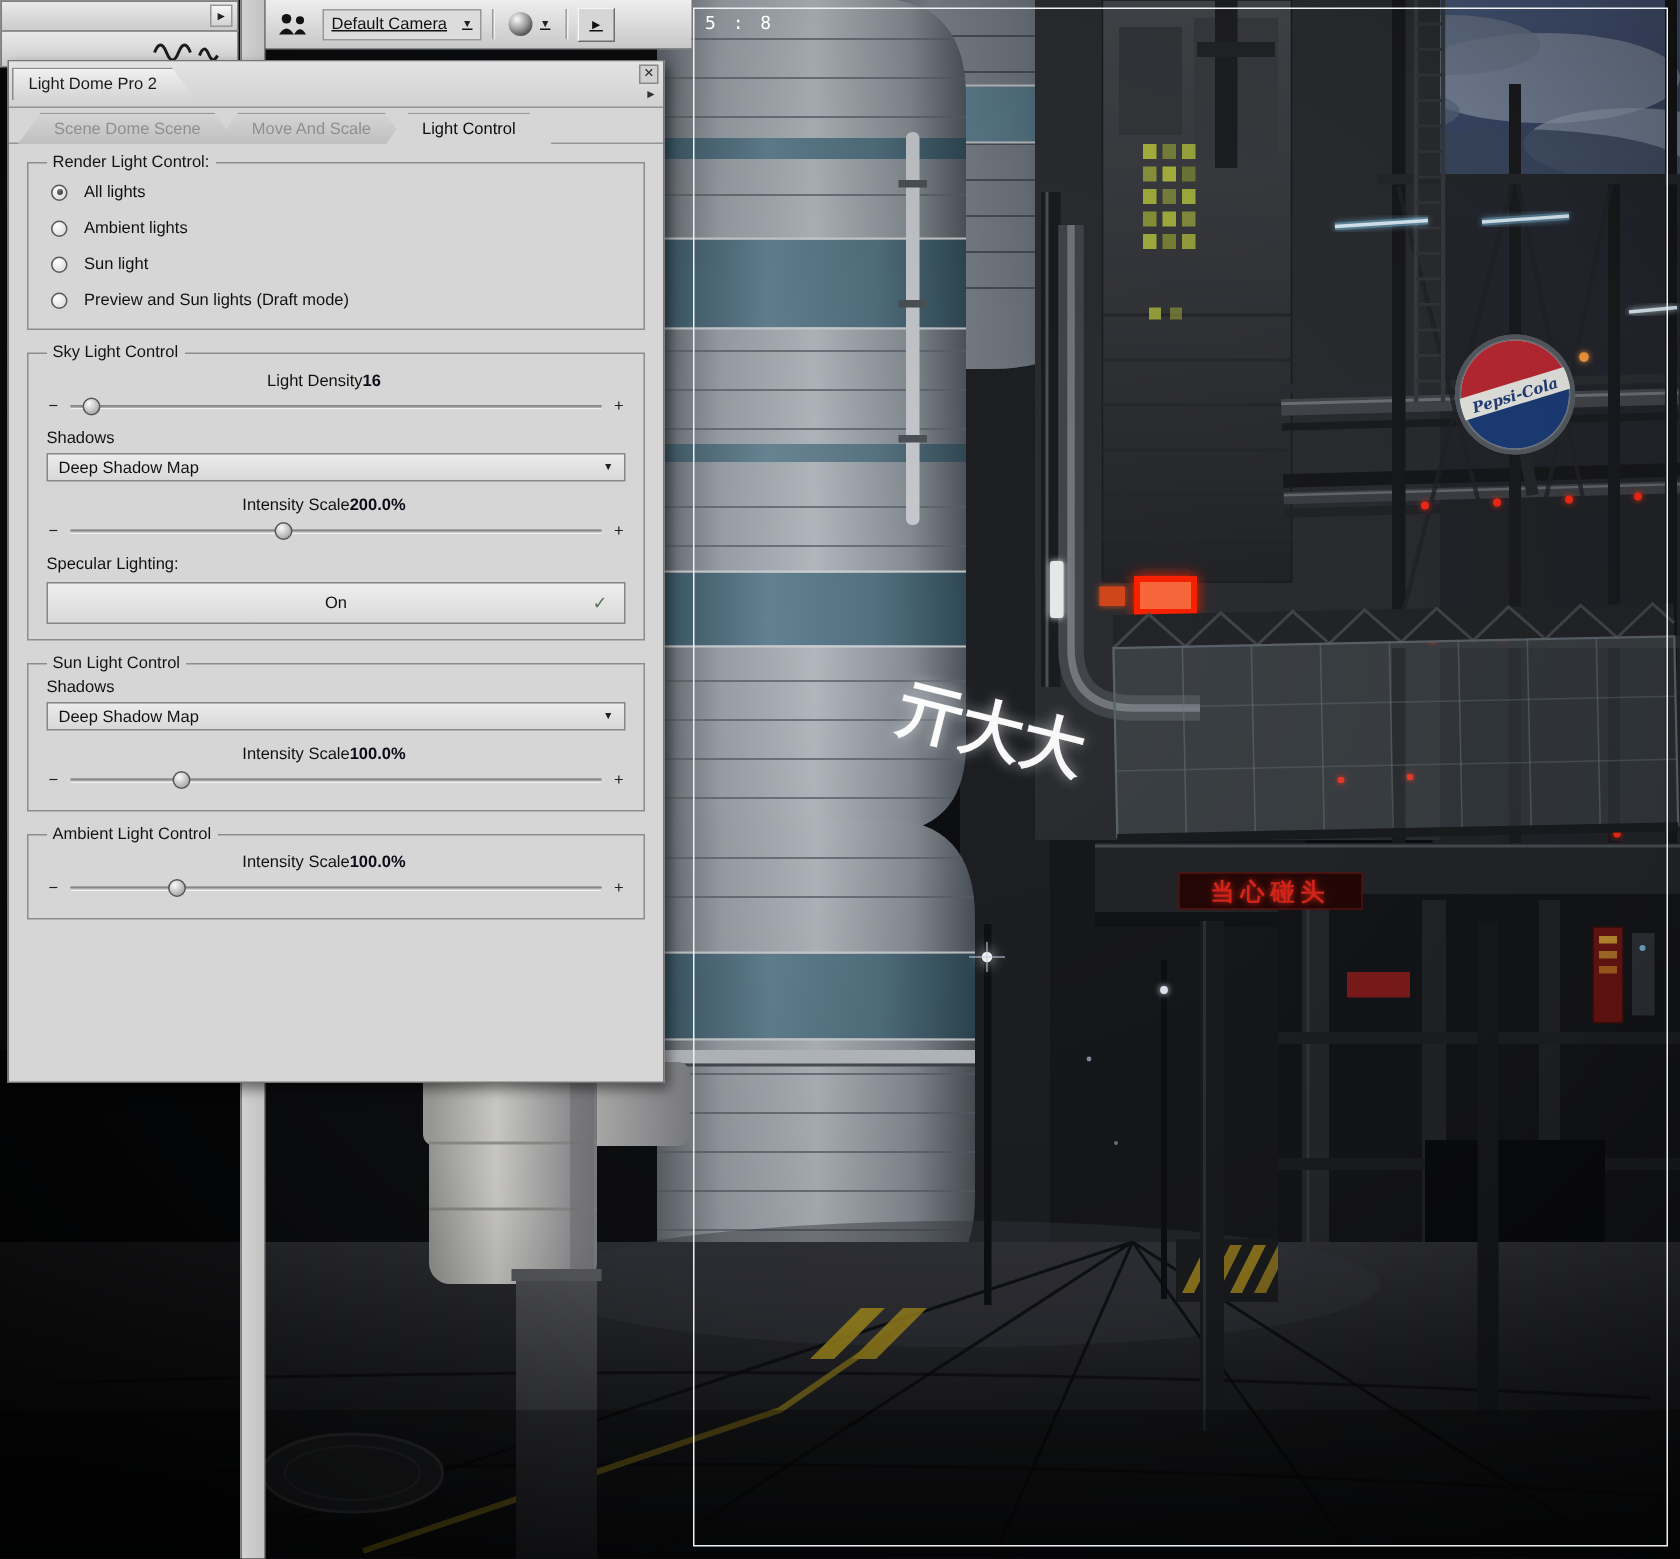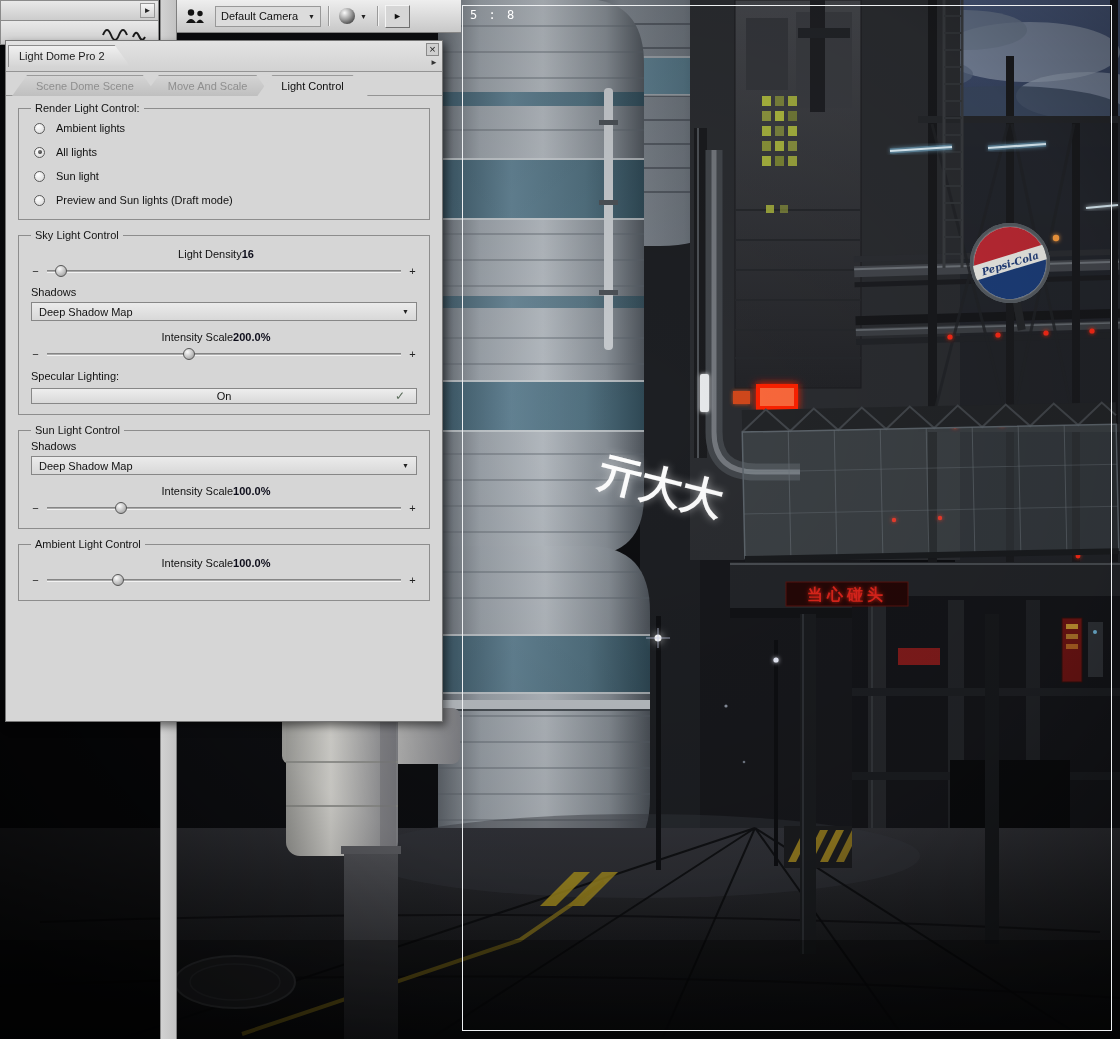--- a/index.html
+++ b/index.html
@@ -22,21 +22,21 @@
     display:flex; align-items:center; padding:0 3px; }
   .mini-1 { top:0; height:21px; }
   .mini-2 { top:20px; height:25px; }
   .mini-arrow { margin-left:auto; width:15px; height:15px; border:1px solid #979797;
     background:linear-gradient(#f6f6f6,#d2d2d2); font-size:8px; color:#222;
     display:flex; align-items:center; justify-content:center; }
   .squiggle { margin-left:auto; margin-right:8px; display:flex; align-items:center; }
 
   .main-toolbar { position:absolute; left:177px; top:0; width:284px; height:33px; z-index:2;
     background:linear-gradient(#eeeeee,#c8c8c8); border-bottom:1px solid #858585;
-    display:flex; align-items:center; gap:7px; padding:0 6px; }
+    display:flex; align-items:center; gap:7px; padding:0 6px;text-decoration:underline; }
   .tool-btn { display:flex; align-items:center; justify-content:center; padding:2px; }
   .combo { height:21px; width:106px; background:#dcdcdc; border:1px solid #989898;
     display:flex; align-items:center; padding:0 5px; }
   .combo .combo-label { flex:1; color:#111; }
   .dd-caret { font-size:7px; color:#222; }
   .sep { width:1px; height:20px; background:#9a9a9a; box-shadow:1px 0 0 #f2f2f2; }
   .sphere-btn { display:flex; align-items:center; gap:5px; padding:2px 3px; }
   .sphere { width:16px; height:16px; border-radius:50%;
     background:radial-gradient(circle at 35% 30%, #fbfbfb, #9c9c9c 45%, #3a3a3a 85%); }
   .play-btn { width:25px; height:23px; border:1px solid; border-color:#f4f4f4 #6f6f6f #6f6f6f #f4f4f4;
@@ -84,21 +84,21 @@
   .track { flex:1; height:3px; background:#ababab; border-top:1px solid #858585;
     border-bottom:1px solid #f2f2f2; position:relative; }
   .thumb { position:absolute; top:50%; transform:translate(-50%,-50%); width:12px; height:12px;
     border-radius:50%; border:1px solid #565656;
     background:radial-gradient(circle at 35% 30%, #fafafa, #bcbcbc 60%, #8d8d8d); }
 
   .dd-field { height:19px; border:1px solid #878787; background:linear-gradient(#ebebeb,#d8d8d8);
     display:flex; align-items:center; padding:0 7px; margin:2px 2px 5px 2px; color:#111; }
   .dd-field .dd-label { flex:1; }
 
-  .on-btn { height:16px; border:1px solid #878787; background:linear-gradient(#eeeeee,#d9d9d9);
+  .on-btn { height:28px; border:1px solid #878787; background:linear-gradient(#eeeeee,#d9d9d9);
     display:flex; align-items:center; justify-content:center; position:relative; margin:3px 2px 3px 2px; color:#111; }
   .on-check { position:absolute; right:11px; color:#5c6e5c; font-size:12px; }
 </style>
 </head>
 <body>
 
 <div class="stage">
 
   <svg class="scene-svg" width="1120" height="1039" viewBox="0 0 1120 1039">
     <defs>
@@ -469,26 +469,26 @@
       <div class="tab" data-active="false">Scene Dome Scene</div>
       <div class="tab" data-active="false">Move And Scale</div>
       <div class="tab" data-active="true">Light Control</div>
     </div>
 
     <div class="panel-body">
 
       <fieldset>
         <legend>Render Light Control:</legend>
         <div class="radio-row">
+          <span class="radio" data-checked="true"></span>
+          <span class="radio-label">All lights</span>
+        </div>
+        <div class="radio-row">
           <span class="radio" data-checked="false"></span>
           <span class="radio-label">Ambient lights</span>
-        </div>
-        <div class="radio-row">
-          <span class="radio" data-checked="true"></span>
-          <span class="radio-label">All lights</span>
         </div>
         <div class="radio-row">
           <span class="radio" data-checked="false"></span>
           <span class="radio-label">Sun light</span>
         </div>
         <div class="radio-row">
           <span class="radio" data-checked="false"></span>
           <span class="radio-label">Preview and Sun lights (Draft mode)</span>
         </div>
       </fieldset>

